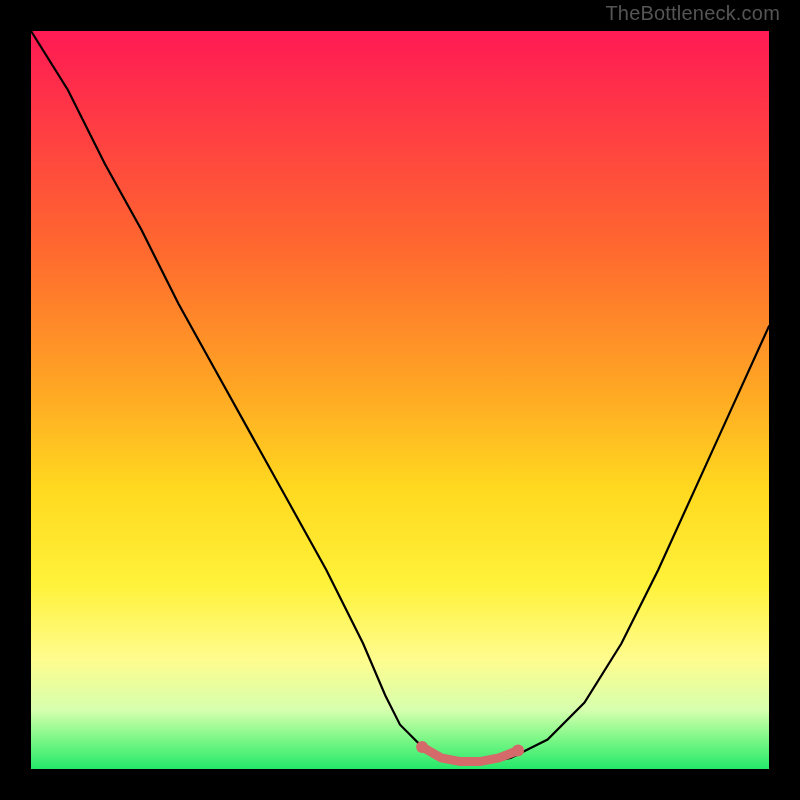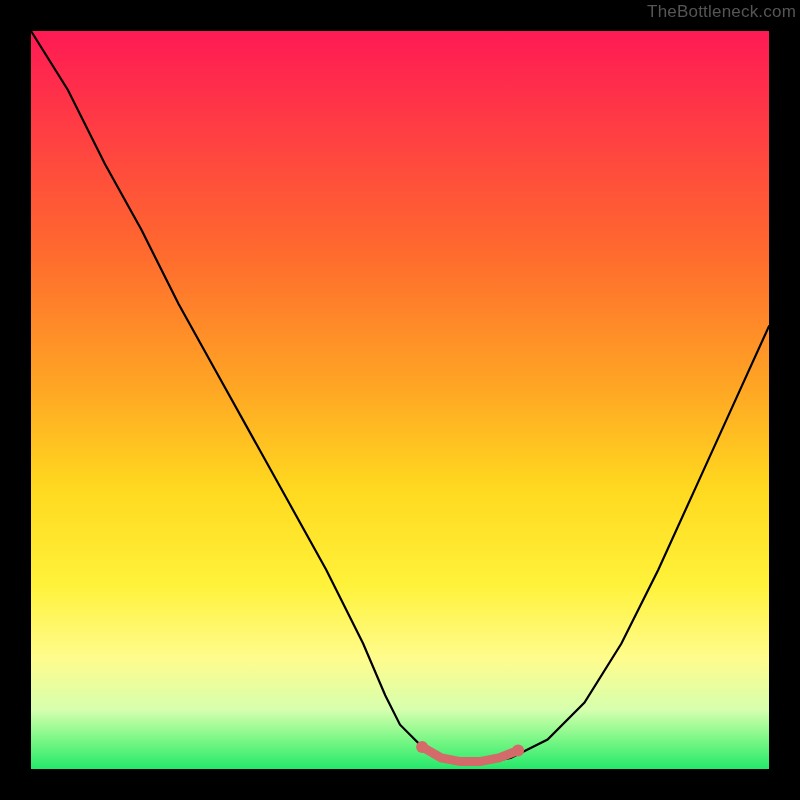--- a/index.html
+++ b/index.html
@@ -12,23 +12,23 @@
     overflow: hidden;
   }
   .chart-wrap {
     position: relative;
     width: 800px;
     height: 800px;
   }
   .watermark {
     position: absolute;
     top: 2px;
-    right: 4px;
+    right: 20px;
     color: #555555;
-    font-size: 17px;
+    font-size: 20px;
     font-weight: 400;
     letter-spacing: 0.2px;
     z-index: 20;
   }
   .plot-area {
     position: absolute;
     left: 31px;
     top: 31px;
     width: 738px;
     height: 738px;

